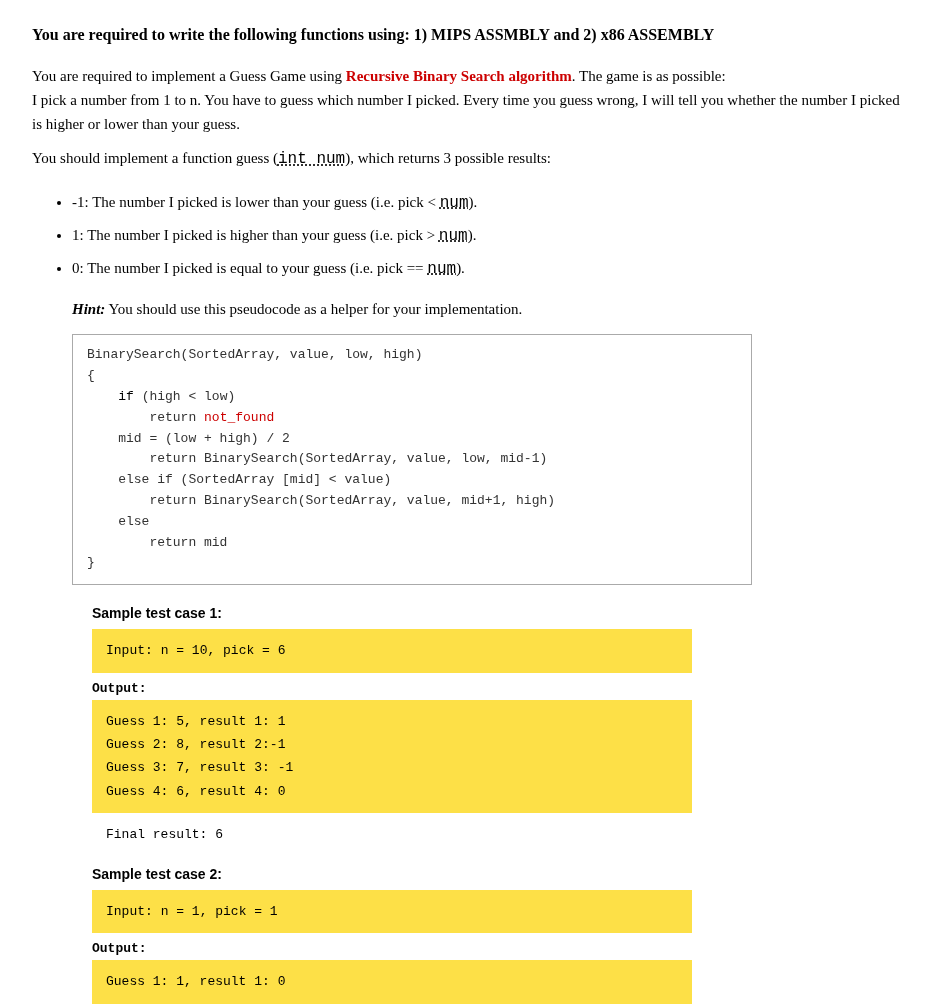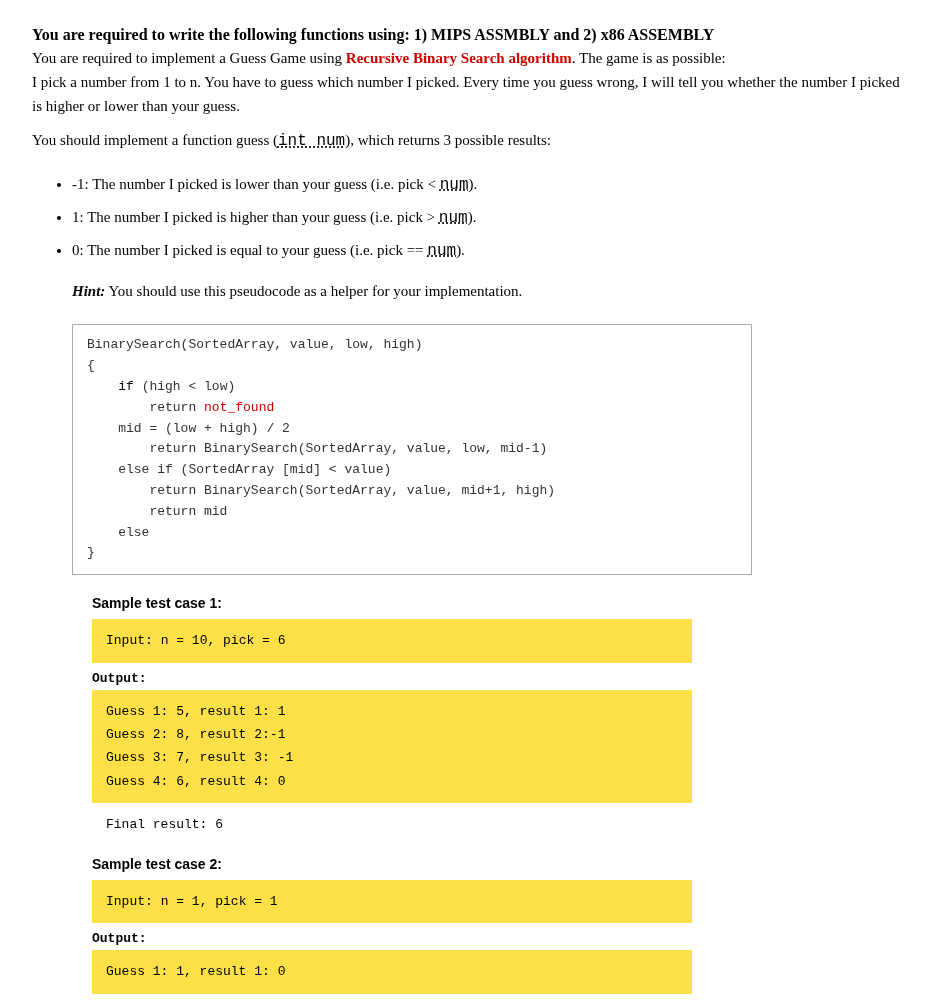--- a/index.html
+++ b/index.html
@@ -8,20 +8,21 @@
       font-size: 15px;
       color: #000;
       background: #fff;
       padding: 24px 32px;
       max-width: 940px;
     }
 
     .main-heading {
       font-size: 16px;
       font-weight: bold;
+      margin-bottom: 18px;
       line-height: 1.4;
     }
 
     .intro-text {
       margin-bottom: 10px;
       line-height: 1.6;
     }
 
     .red-bold {
       color: #cc0000;
@@ -61,21 +62,21 @@
       font-style: italic;
     }
 
     .pseudocode-box {
       border: 1px solid #aaa;
       background: #fff;
       padding: 10px 14px;
       font-family: 'Courier New', Courier, monospace;
       font-size: 13px;
       line-height: 1.6;
-      margin-top: 24px;
+      margin-top: 16px;
       max-width: 680px;
       color: #333;
     }
 
     .sample-section {
       margin-left: 60px;
       margin-bottom: 18px;
     }
 
     .sample-heading {
@@ -143,22 +144,22 @@
 
   <div class="pseudocode-box">
     <div>BinarySearch(SortedArray, value, low, high)</div>
     <div>{</div>
     <div>&nbsp;&nbsp;&nbsp;&nbsp;<span style="color:#000;">if</span> (high &lt; low)</div>
     <div>&nbsp;&nbsp;&nbsp;&nbsp;&nbsp;&nbsp;&nbsp;&nbsp;return <span style="color:#c00;">not_found</span></div>
     <div>&nbsp;&nbsp;&nbsp;&nbsp;mid = (low + high) / 2</div>
     <div>&nbsp;&nbsp;&nbsp;&nbsp;&nbsp;&nbsp;&nbsp;&nbsp;return BinarySearch(SortedArray, value, low, mid-1)</div>
     <div>&nbsp;&nbsp;&nbsp;&nbsp;else if (SortedArray [mid] &lt; value)</div>
     <div>&nbsp;&nbsp;&nbsp;&nbsp;&nbsp;&nbsp;&nbsp;&nbsp;return BinarySearch(SortedArray, value, mid+1, high)</div>
+    <div>&nbsp;&nbsp;&nbsp;&nbsp;else</div>
     <div>&nbsp;&nbsp;&nbsp;&nbsp;&nbsp;&nbsp;&nbsp;&nbsp;return mid</div>
-    <div>&nbsp;&nbsp;&nbsp;&nbsp;else</div>
     <div>}</div>
   </div>
 </div>
 
 <div class="sample-section">
   <p class="sample-heading">Sample test case 1:</p>
 
   <div class="sample-box">
     <span>Input:</span> <span>n = 10, pick = 6</span>
   </div>

